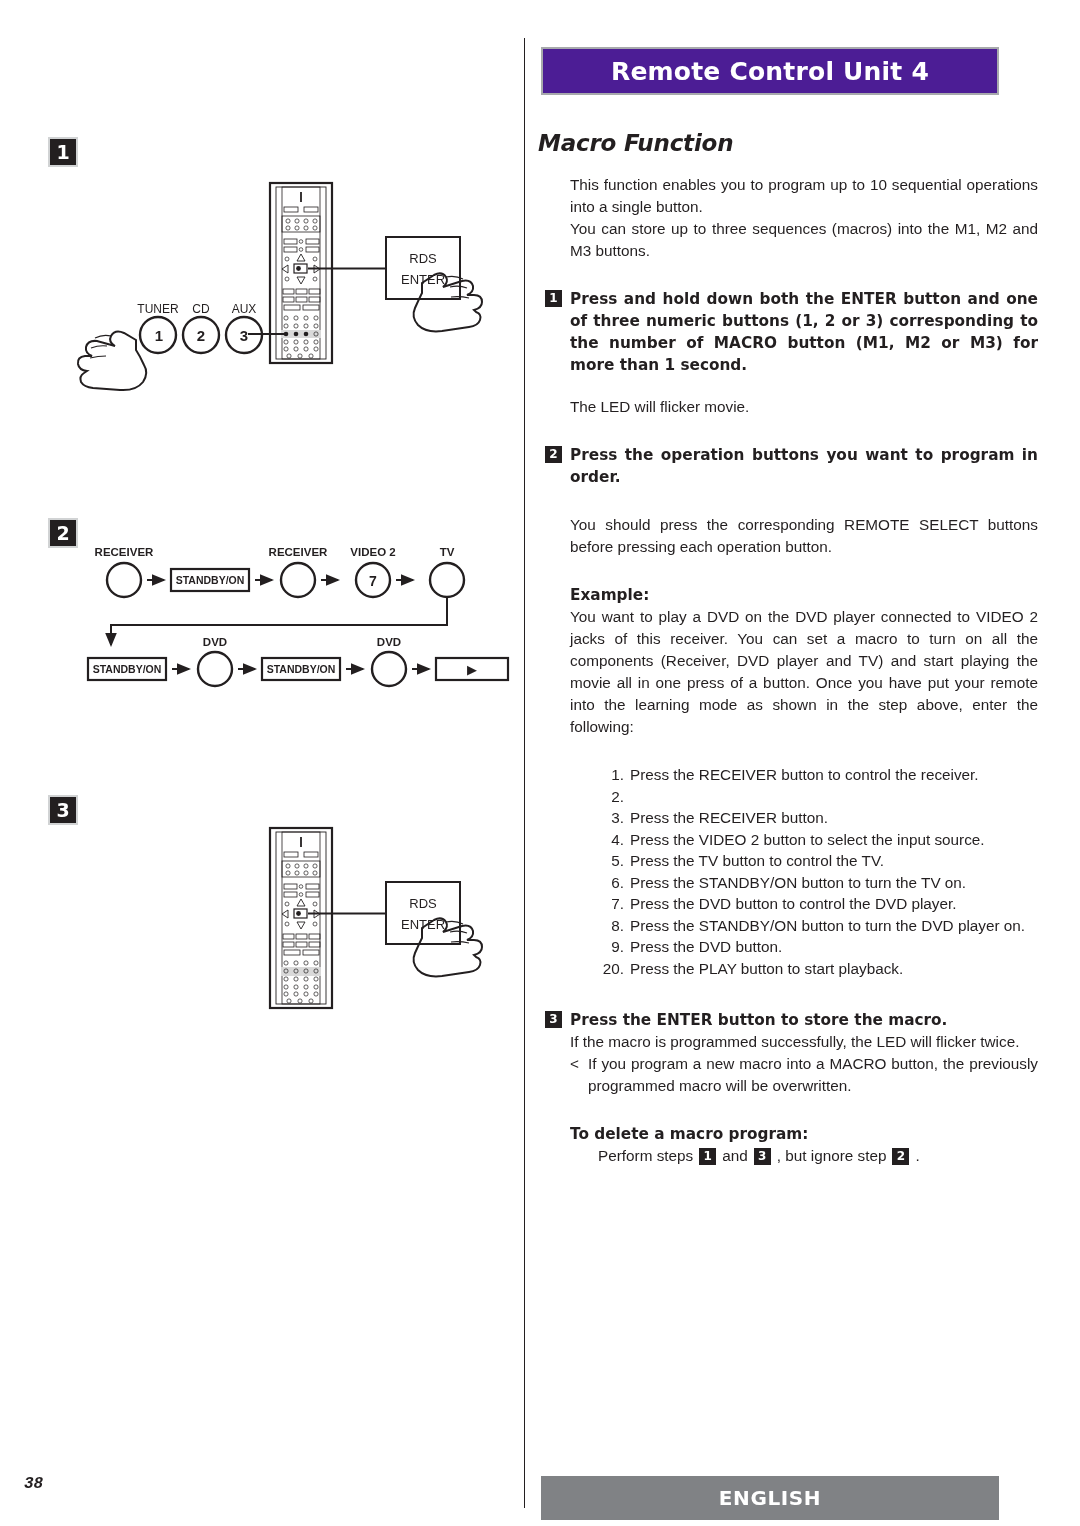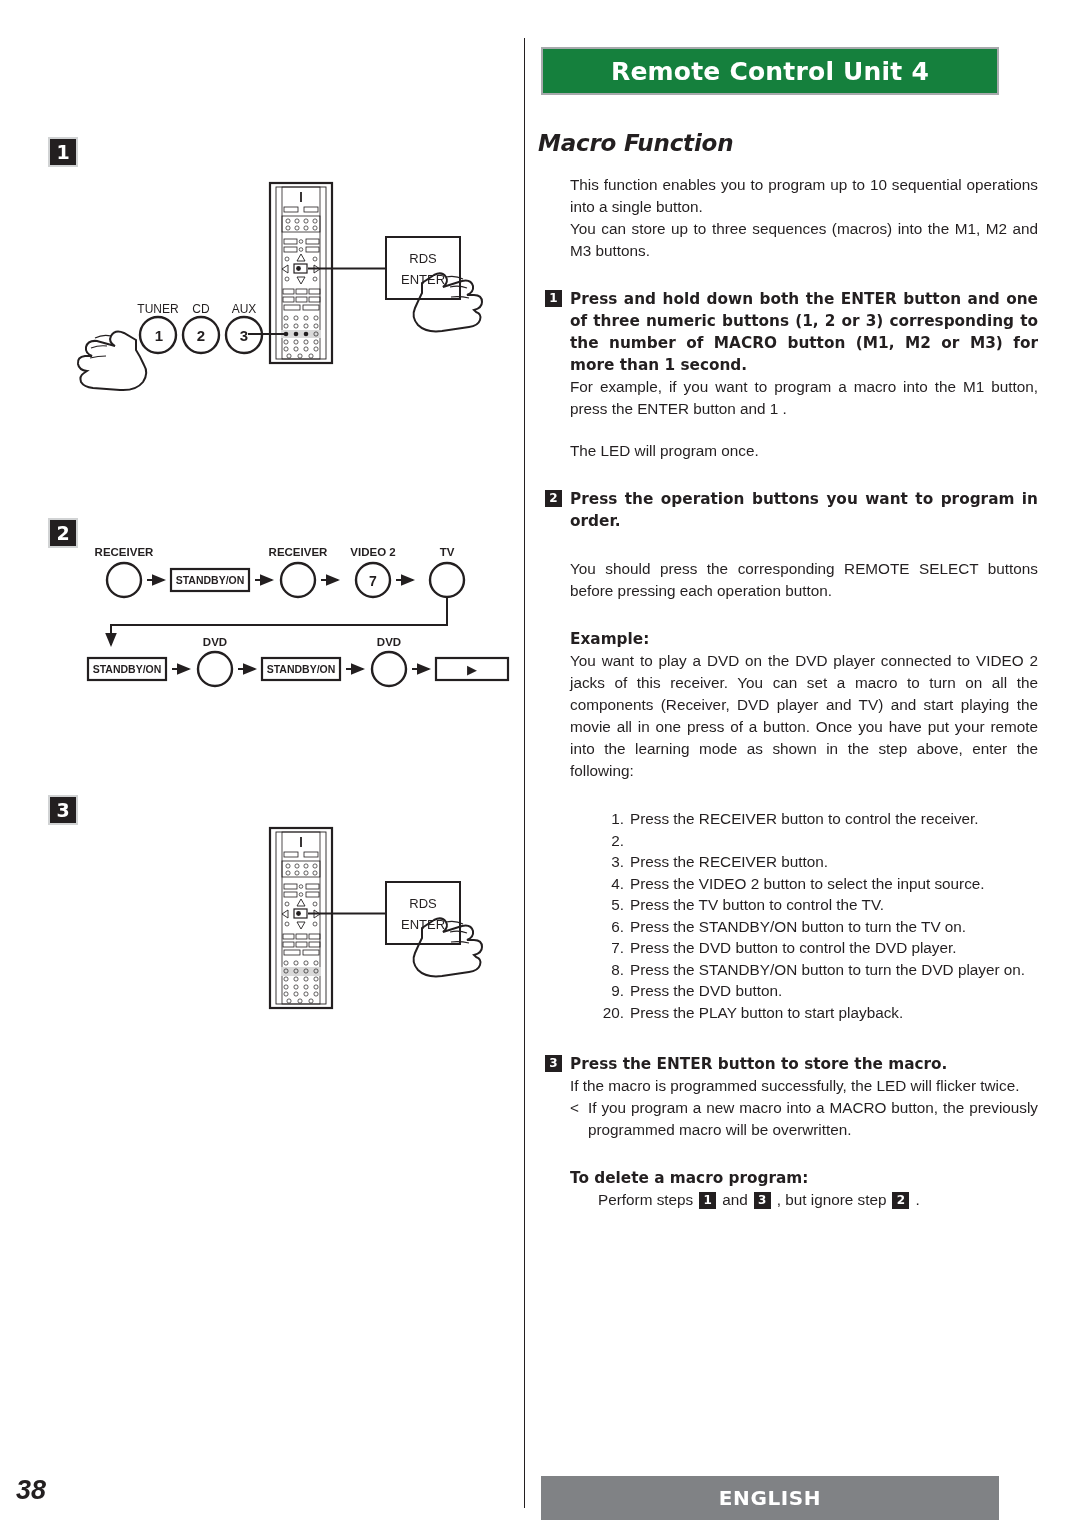--- a/index.html
+++ b/index.html
@@ -33,21 +33,21 @@
     background: #231f20;
   }
 
   
   .header-bar {
     position: absolute;
     left: 541px;
     top: 47px;
     width: 458px;
     height: 48px;
-    background: #15803d;
+    background: #4c1d95;
     box-sizing: border-box;
     border: 2px solid #a7a9ac;
     display: flex;
     align-items: center;
     justify-content: center;
   }
   .header-title {
     color: #ffffff;
     font-weight: bold;
     font-size: 25px;
@@ -147,26 +147,26 @@
   .delete-line {
     margin-left: 60px;
     font-size: 15.3px;
     line-height: 22px;
   }
   .delete-line .stepnum { margin: 0 6px; }
 
   
   .page-number {
     position: absolute;
-    left: 16px;
+    left: 24px;
     top: 1475px;
-    font-size: 27px;
+    font-size: 16px;
     font-weight: bold;
     font-style: italic;
-    font-family: Liberation Sans, sans-serif;
+    font-family: Liberation Mono, monospace;
   }
   .footer-bar {
     position: absolute;
     left: 541px;
     top: 1476px;
     width: 458px;
     height: 44px;
     background: #808285;
     display: flex;
     align-items: center;
@@ -509,25 +509,24 @@
     <h2 class="section-title">Macro Function</h2>
 
     <p class="body-p tight">This function enables you to program up to 10 sequential operations into a single button.</p>
     <p class="body-p">You can store up to three sequences (macros) into the M1, M2 and M3 buttons.</p>
 
     <div class="gap-md"></div>
 
     <div class="step-para">
       <span class="stepnum">1</span><span>Press and hold down both the ENTER button and one of three numeric buttons (1, 2 or 3) corresponding to the number of MACRO button (M1, M2 or M3) for more than 1 second.</span>
     </div>
-    <p class="body-p" style="margin-top:0">For example, if you want to program a macro into the M1 button, press the ENTER button and  1 .</p>
 
     <div class="gap-sm"></div>
 
-    <p class="body-p tight">The LED will program once.</p>
+    <p class="body-p tight">The LED will flicker movie.</p>
 
     <div class="gap-md"></div>
 
     <div class="step-para">
       <span class="stepnum">2</span><span>Press the operation buttons you want to program in order.</span>
     </div>
 
     <div class="gap-md"></div>
 
     <p class="body-p tight">You should press the corresponding REMOTE SELECT buttons before pressing each operation button.</p>

